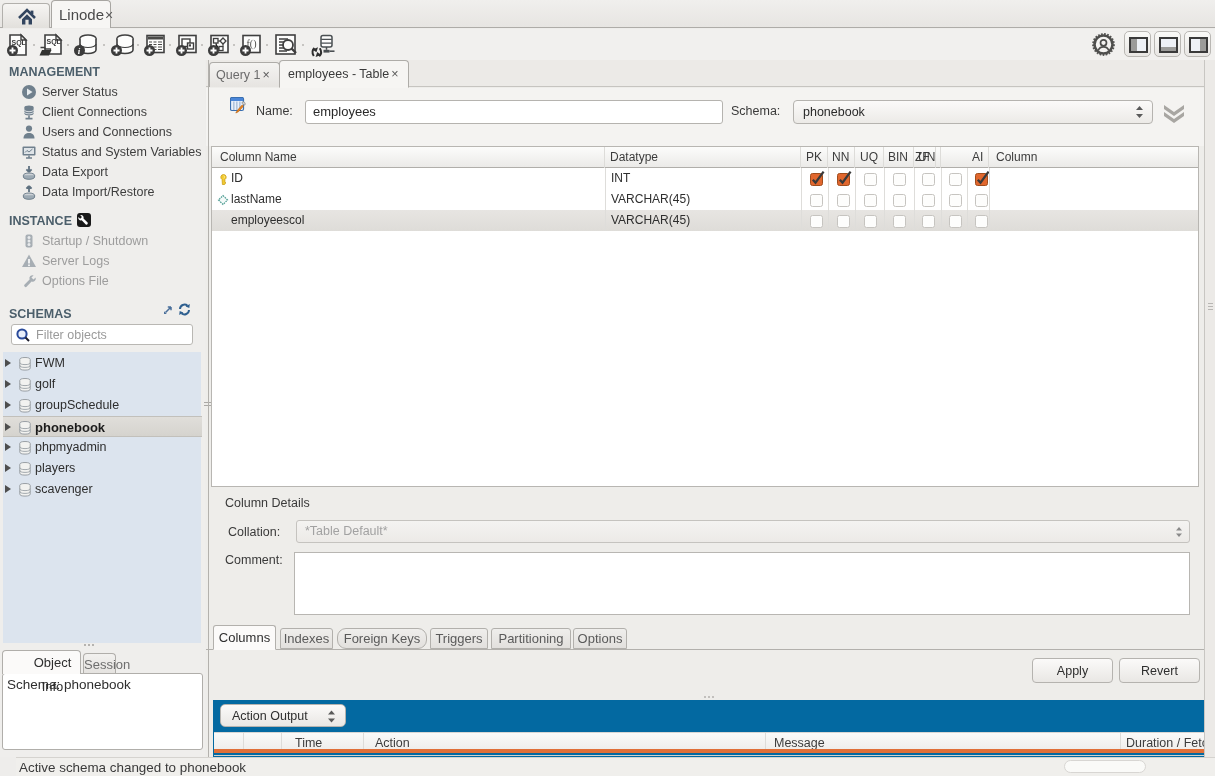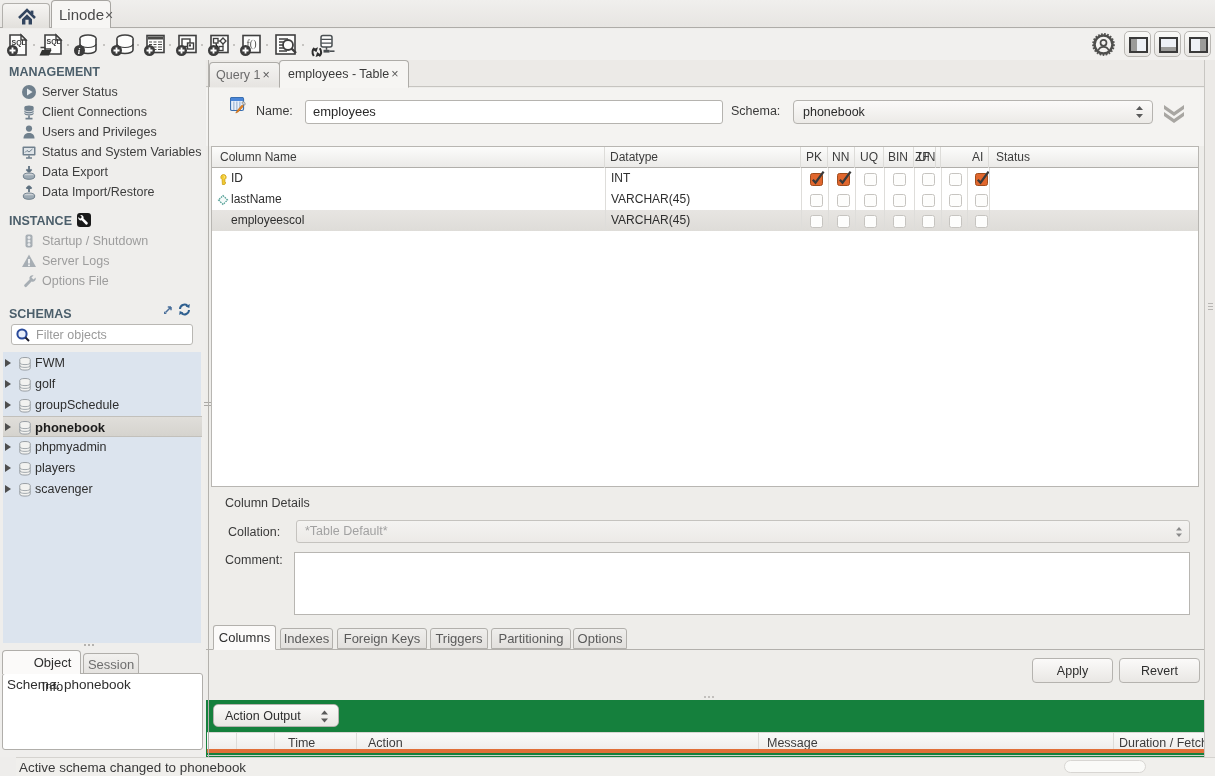--- a/index.html
+++ b/index.html
@@ -29,21 +29,21 @@
 .trow { position:absolute; left:0; width:199px; height:21px; line-height:21px; }
 .trow .tri { position:absolute; left:2px; top:6px; width:0; height:0; border-left:6px solid #4e4e4e; border-top:4px solid transparent; border-bottom:4px solid transparent; }
 .trow .lbl { position:absolute; left:32px; font-size:12.5px; color:#2e2e2e; }
 .trow.sel { background:linear-gradient(#e0deda,#d5d3ce); border-top:1px solid #c2c0bb; border-bottom:1px solid #c2c0bb; }
 .trow.sel .lbl { font-weight:bold; color:#1a1a1a; font-size:13px; }
 .dbcyl { position:absolute; left:14px; top:3px; }
 #filterbox { position:absolute; left:11px; top:264px; width:182px; height:21px; background:#fff; border:1px solid #b9b7b3; border-radius:3px; }
 #filterbox span { position:absolute; left:24px; top:3px; color:#9a9a9a; font-size:12.5px; }
 .oitab { position:absolute; border:1px solid #b0aeaa; border-bottom:none; border-radius:4px 4px 0 0; text-align:center; }
 #oi1 { left:2px; top:590px; width:79px; height:24px; background:#fbfaf9; line-height:24px; color:#2e2e2e; z-index:2; font-size:13px;padding-left:22px; }
-#oi2 { left:83px; top:593px; width:56px; height:21px; background:linear-gradient(#f2f1ef,#e4e2df); line-height:21px; color:#6e6e6e; font-size:13px; }
+#oi2 { left:83px; top:593px; width:33px; height:21px; background:linear-gradient(#f2f1ef,#e4e2df); line-height:21px; color:#6e6e6e; font-size:13px; }
 #oibox { position:absolute; left:2px; top:613px; width:201px; height:77px; background:#fff; border:1px solid #b0aeaa; border-radius:3px; font-size:13.5px; padding:3px 0 0 4px; color:#2e2e2e; }
 
 
 #main { left:206px; top:60px; width:998px; height:697px; background:#eeedea; }
 #formbg { position:absolute; left:0; top:28px; width:998px; height:58px; background:#f4f3f1; }
 #edtabstrip { position:absolute; left:0; top:0; width:998px; height:27px; background:#eceae7; border-bottom:1px solid #c6c4c0; }
 .edtab { position:absolute; border:1px solid #aeaca8; border-bottom:none; border-radius:4px 4px 0 0; font-size:12.5px; }
 #qtab { left:3px; top:2px; width:71px; height:25px; background:linear-gradient(#f4f3f1,#e6e4e1); color:#6b6b6b; line-height:24px; padding-left:6px; }
 #etab { left:73px; top:0; width:130px; height:28px; background:#f6f5f3; color:#3a3a3a; line-height:26px; padding-left:8px; border-bottom:1px solid #f6f5f3; }
 .edtab .x { color:#5a5a5a; margin-left:2px; }
@@ -70,21 +70,21 @@
 
 #btabs { position:absolute; left:0; top:565px; width:998px; height:25px; }
 #btabs .line { position:absolute; left:0; top:24px; width:998px; height:1px; background:#b2b0ac; }
 .btab { position:absolute; border:1px solid #b2b0ac; border-radius:3px 3px 0 0; font-size:13px; text-align:center; background:linear-gradient(#efeeec,#e2e0dd); color:#5a5a5a; }
 .btab.act { background:#fbfaf9; color:#2e2e2e; z-index:2; border-bottom:1px solid #fbfaf9; }
 
 
 .btn { position:absolute; height:25px; background:linear-gradient(#fbfaf9,#e9e7e4); border:1px solid #b5b3af; border-radius:4px; font-size:12.5px; text-align:center; color:#2e2e2e; }
 
 
-#output { position:absolute; left:0; top:640px; width:998px; height:57px; background:#15803d; }
+#output { position:absolute; left:7px; top:640px; width:998px; height:57px; background:#0369a1; }
 #aodrop { position:absolute; left:7px; top:4px; width:126px; height:23px; background:linear-gradient(#fbfaf9,#e9e7e4); border:1px solid #b5b3af; border-radius:5px; font-size:12.5px; padding:4px 0 0 11px; color:#2e2e2e; }
 #ohead { position:absolute; left:1px; top:32px; width:997px; height:17px; background:linear-gradient(#fafaf9,#efeeec); border-top:1px solid #d8d6d3; }
 #ohead .gcol { height:17px; line-height:20px; font-size:12.5px; white-space:nowrap; overflow:hidden; }
 #orange { position:absolute; left:1px; top:49px; width:997px; height:4px; background:#e06f38; }
 
 
 #statusbar { left:16px; top:757px; width:1215px; height:19px; background:#f0efec; border-top:1px solid #d5d3cf; font-size:13.4px; color:#3a3a3a; padding:2px 0 0 3px; }
 #sbthumb { position:absolute; left:1048px; top:2px; width:82px; height:13px; background:#fafaf8; border:1px solid #d8d6d3; border-radius:7px; }
 
 
@@ -224,21 +224,21 @@
       <ellipse cx="8" cy="3.4" rx="4.6" ry="1.9" fill="#70808d"></ellipse>
       <path d="M3.4 3.4 L3.4 9.5 A4.6 1.9 0 0 0 12.6 9.5 L12.6 3.4" fill="#70808d"></path>
       <path d="M3.4 5.8 A4.6 1.9 0 0 0 12.6 5.8 M3.4 8 A4.6 1.9 0 0 0 12.6 8" stroke="#eef0f2" stroke-width="0.8" fill="none"></path>
       <path d="M8 11.5 L8 14 M4.5 14.6 L11.5 14.6" stroke="#70808d" stroke-width="1.6"></path>
     </svg>
   <div class="sitem" style="top:45px;">Client Connections</div>
   <svg class="sicon" style="top:64px;" width="16" height="16" viewBox="0 0 16 16">
       <circle cx="8" cy="4.6" r="3.1" fill="#70808d"></circle>
       <path d="M2.5 14.5 C2.5 10.5 5 9 8 9 C11 9 13.5 10.5 13.5 14.5 Z" fill="#70808d"></path>
     </svg>
-  <div class="sitem" style="top:65px;">Users and Privileges</div>
+  <div class="sitem" style="top:65px;">Users and Connections</div>
   <svg class="sicon" style="top:84px;" width="16" height="16" viewBox="0 0 16 16">
       <rect x="1.5" y="2.5" width="13" height="9" rx="1" fill="#70808d"></rect>
       <rect x="3" y="4" width="10" height="6" fill="#dfe4e8"></rect>
       <path d="M4 8.5 L6 6.5 L8 8 L11.5 5" stroke="#70808d" stroke-width="1" fill="none"></path>
       <path d="M8 11.5 L8 13.5 M5 14 L11 14" stroke="#70808d" stroke-width="1.5"></path>
     </svg>
   <div class="sitem" style="top:85px;">Status and System Variables</div>
   <svg class="sicon" style="top:104px;" width="16" height="16" viewBox="0 0 16 16">
       <path d="M8 2 L8 8 M8 8 L5.4 5.4 M8 8 L10.6 5.4" stroke="#5f7180" stroke-width="1.8" fill="none"></path>
       <ellipse cx="8" cy="11.3" rx="5.6" ry="2.3" fill="#cdd2d7" stroke="#70808d" stroke-width="1"></ellipse>
@@ -390,21 +390,21 @@
     <div id="ghead">
       <div class="gcol" style="left:0; width:393px; padding-left:8px;">Column Name</div>
       <div class="gcol" style="left:393px; width:196px; padding-left:5px;">Datatype</div>
       <div class="gcol" style="left:589px; width:27px; padding-left:5px;">PK</div>
       <div class="gcol" style="left:616px; width:27px; padding-left:4px;">NN</div>
       <div class="gcol" style="left:643px; width:29px; padding-left:5px;">UQ</div>
       <div class="gcol" style="left:672px; width:30px; padding-left:4px;">BIN</div>
       <div class="gcol" style="left:702px; width:27px; padding-left:4px;">UN</div>
       <div class="gcol" style="left:698px; width:26px; padding-left:5px;">ZF</div>
       <div class="gcol" style="left:755px; width:22px; padding-left:5px;">AI</div>
-      <div class="gcol" style="left:777px; width:209px; padding-left:7px; border-right:none;">Status</div>
+      <div class="gcol" style="left:777px; width:209px; padding-left:7px; border-right:none;">Column</div>
     </div>
     <div class="vline" style="left:393px;"></div>
       <div class="vline" style="left:589px;"></div>
       <div class="vline" style="left:616px;"></div>
       <div class="vline" style="left:643px;"></div>
       <div class="vline" style="left:672px;"></div>
       <div class="vline" style="left:702px;"></div>
       <div class="vline" style="left:729px;"></div>
       <div class="vline" style="left:755px;"></div>
       <div class="vline" style="left:777px;"></div>
@@ -503,21 +503,21 @@
           <path d="M4 11 L7 7.5 L1 7.5 Z" fill="#8a8a8a"></path>
         </svg>
     </div>
     <div class="flabel" style="left:19px; top:66px;">Comment:</div>
     <div id="commentbox"></div>
   </div>
   <div id="btabs">
     <div class="line"></div>
     <div class="btab act" style="left:7px; top:0px; width:63px; height:25px; line-height:24px;">Columns</div>
     <div class="btab" style="left:74px; top:3px; width:53px; height:21px; line-height:20px;">Indexes</div>
-    <div class="btab" style="left:131px; top:3px; width:90px; height:21px; line-height:20px;">Foreign Keys</div>
+    <div class="btab" style="left:131px; top:3px; width:90px; height:21px; line-height:20px;border-radius:9px;">Foreign Keys</div>
     <div class="btab" style="left:224px; top:3px; width:58px; height:21px; line-height:20px;">Triggers</div>
     <div class="btab" style="left:285px; top:3px; width:80px; height:21px; line-height:20px;">Partitioning</div>
     <div class="btab" style="left:367px; top:3px; width:54px; height:21px; line-height:20px;">Options</div>
   </div>
   <div class="btn" style="left:826px; top:598px; width:81px; line-height:24px;">Apply</div>
   <div class="btn" style="left:913px; top:598px; width:81px; line-height:24px;">Revert</div>
   <div style="position:absolute; left:498px; top:636px; width:2px; height:2px; background:#c2c0bd;"></div>
 <div style="position:absolute; left:502px; top:636px; width:2px; height:2px; background:#c2c0bd;"></div>
 <div style="position:absolute; left:506px; top:636px; width:2px; height:2px; background:#c2c0bd;"></div>
   <div id="output">

